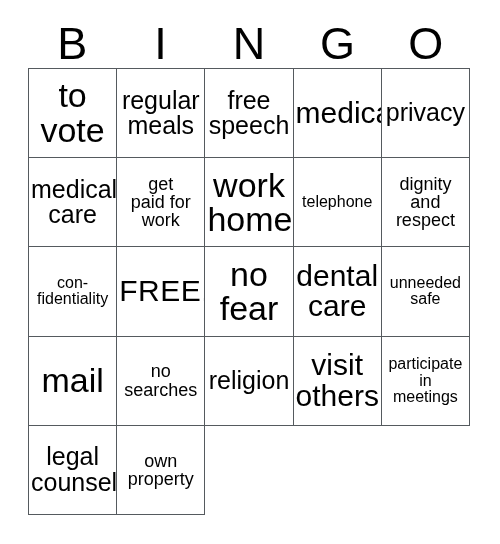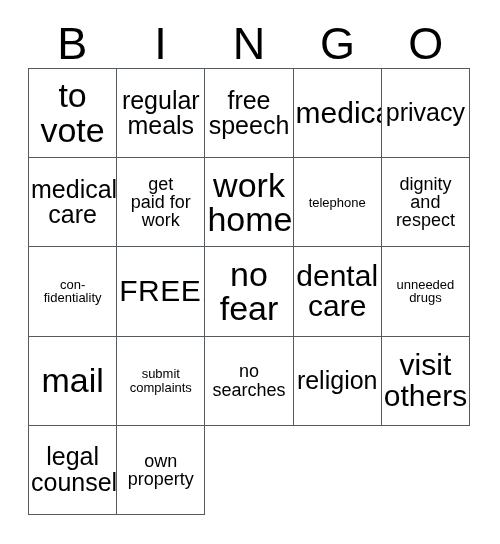--- a/index.html
+++ b/index.html
@@ -77,21 +77,21 @@
     line-height: 1.02;
     white-space: pre-line;
     color: #000000;
   }
 
   
   .fs-xl   { font-size: 34px; }
   .fs-lg   { font-size: 30px; }
   .fs-md   { font-size: 25px; }
   .fs-sm   { font-size: 18px; }
-  .fs-xs   { font-size: 13px; }
+  .fs-xs   { font-size: 16px; }
   .fs-free { font-size: 30px; letter-spacing: 0.5px; }
 </style>
 </head>
 <body>
 
 <div id="bingo-card">
 
   <div id="bingo-header">
     <div class="header-letter">B</div>
     <div class="header-letter">I</div>
@@ -154,42 +154,43 @@
         <span class="cell-text fs-xl">no
 fear</span>
       </div>
     <div class="bingo-cell">
         <span class="cell-text fs-lg">dental
 care</span>
       </div>
 
     <div class="bingo-cell">
         <span class="cell-text fs-xs">unneeded
-drugs</span>
+safe</span>
       </div>
     <div class="bingo-cell">
         <span class="cell-text fs-xl">mail</span>
-      </div>
-    <div class="bingo-cell">
-        <span class="cell-text fs-xs">submit
-complaints</span>
       </div>
     <div class="bingo-cell">
         <span class="cell-text fs-sm">no
 searches</span>
       </div>
     <div class="bingo-cell">
         <span class="cell-text fs-md">religion</span>
       </div>
 
     <div class="bingo-cell">
         <span class="cell-text fs-lg">visit
 others</span>
       </div>
     <div class="bingo-cell">
+        <span class="cell-text fs-xs">participate
+in
+meetings</span>
+      </div>
+    <div class="bingo-cell">
         <span class="cell-text fs-md">legal
 counsel</span>
       </div>
     <div class="bingo-cell">
         <span class="cell-text fs-sm">own
 property</span>
       </div>
 
   </div>
 </div>

